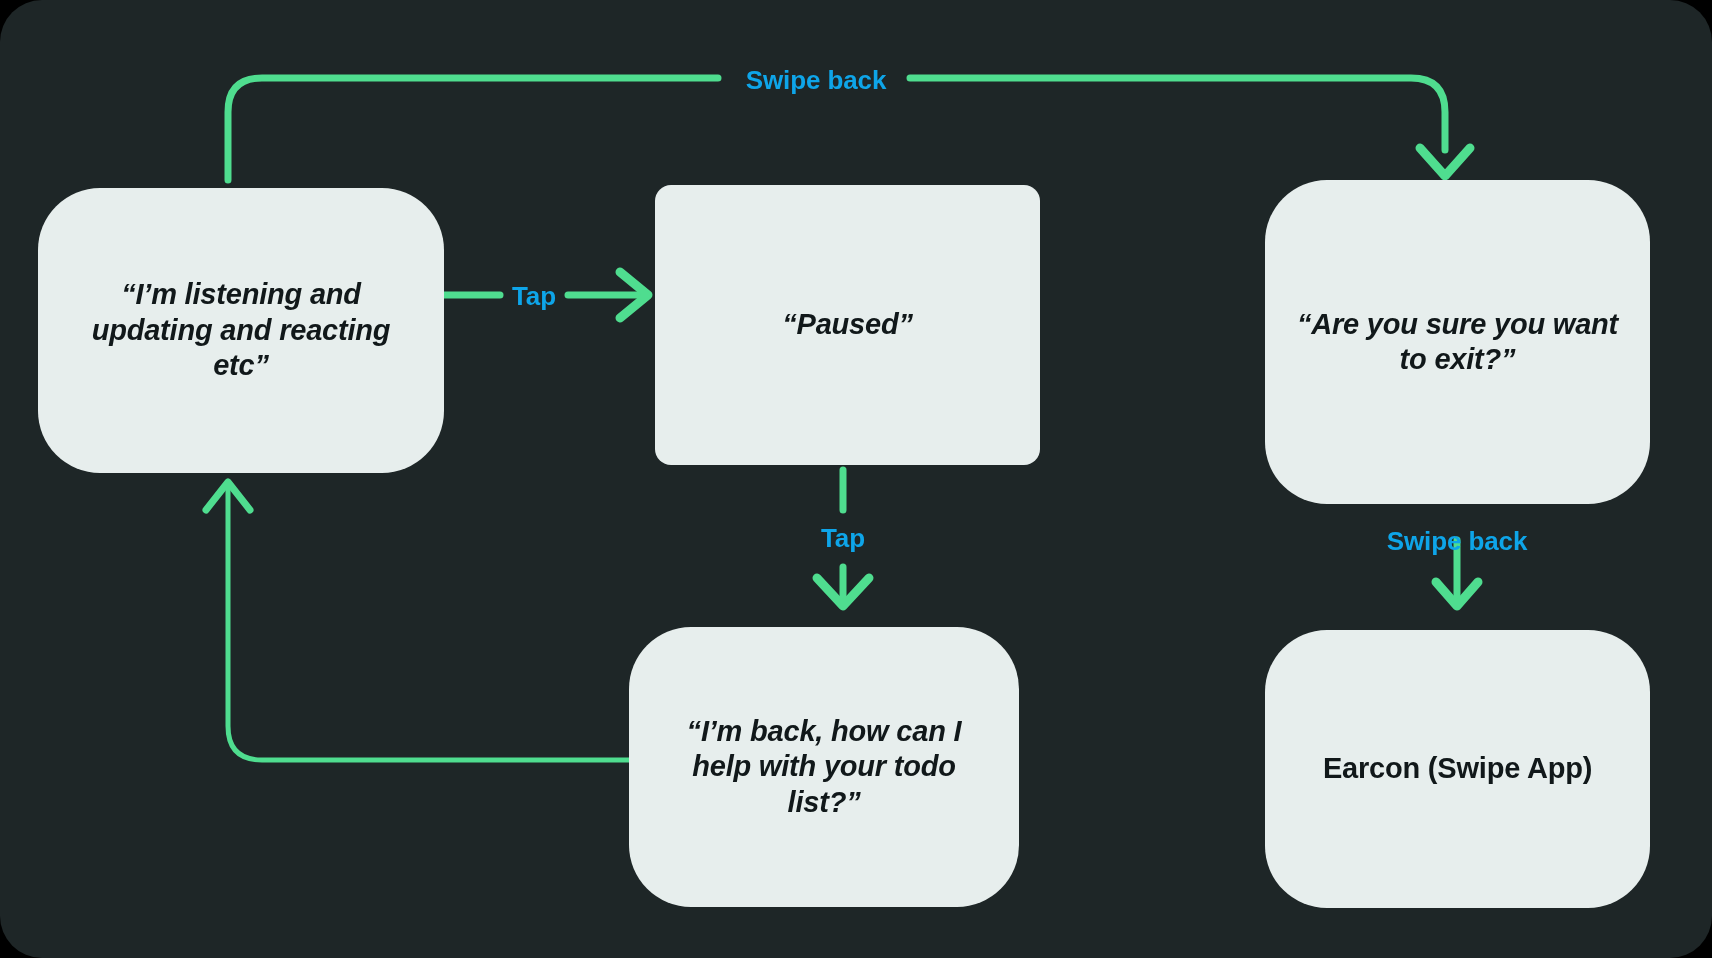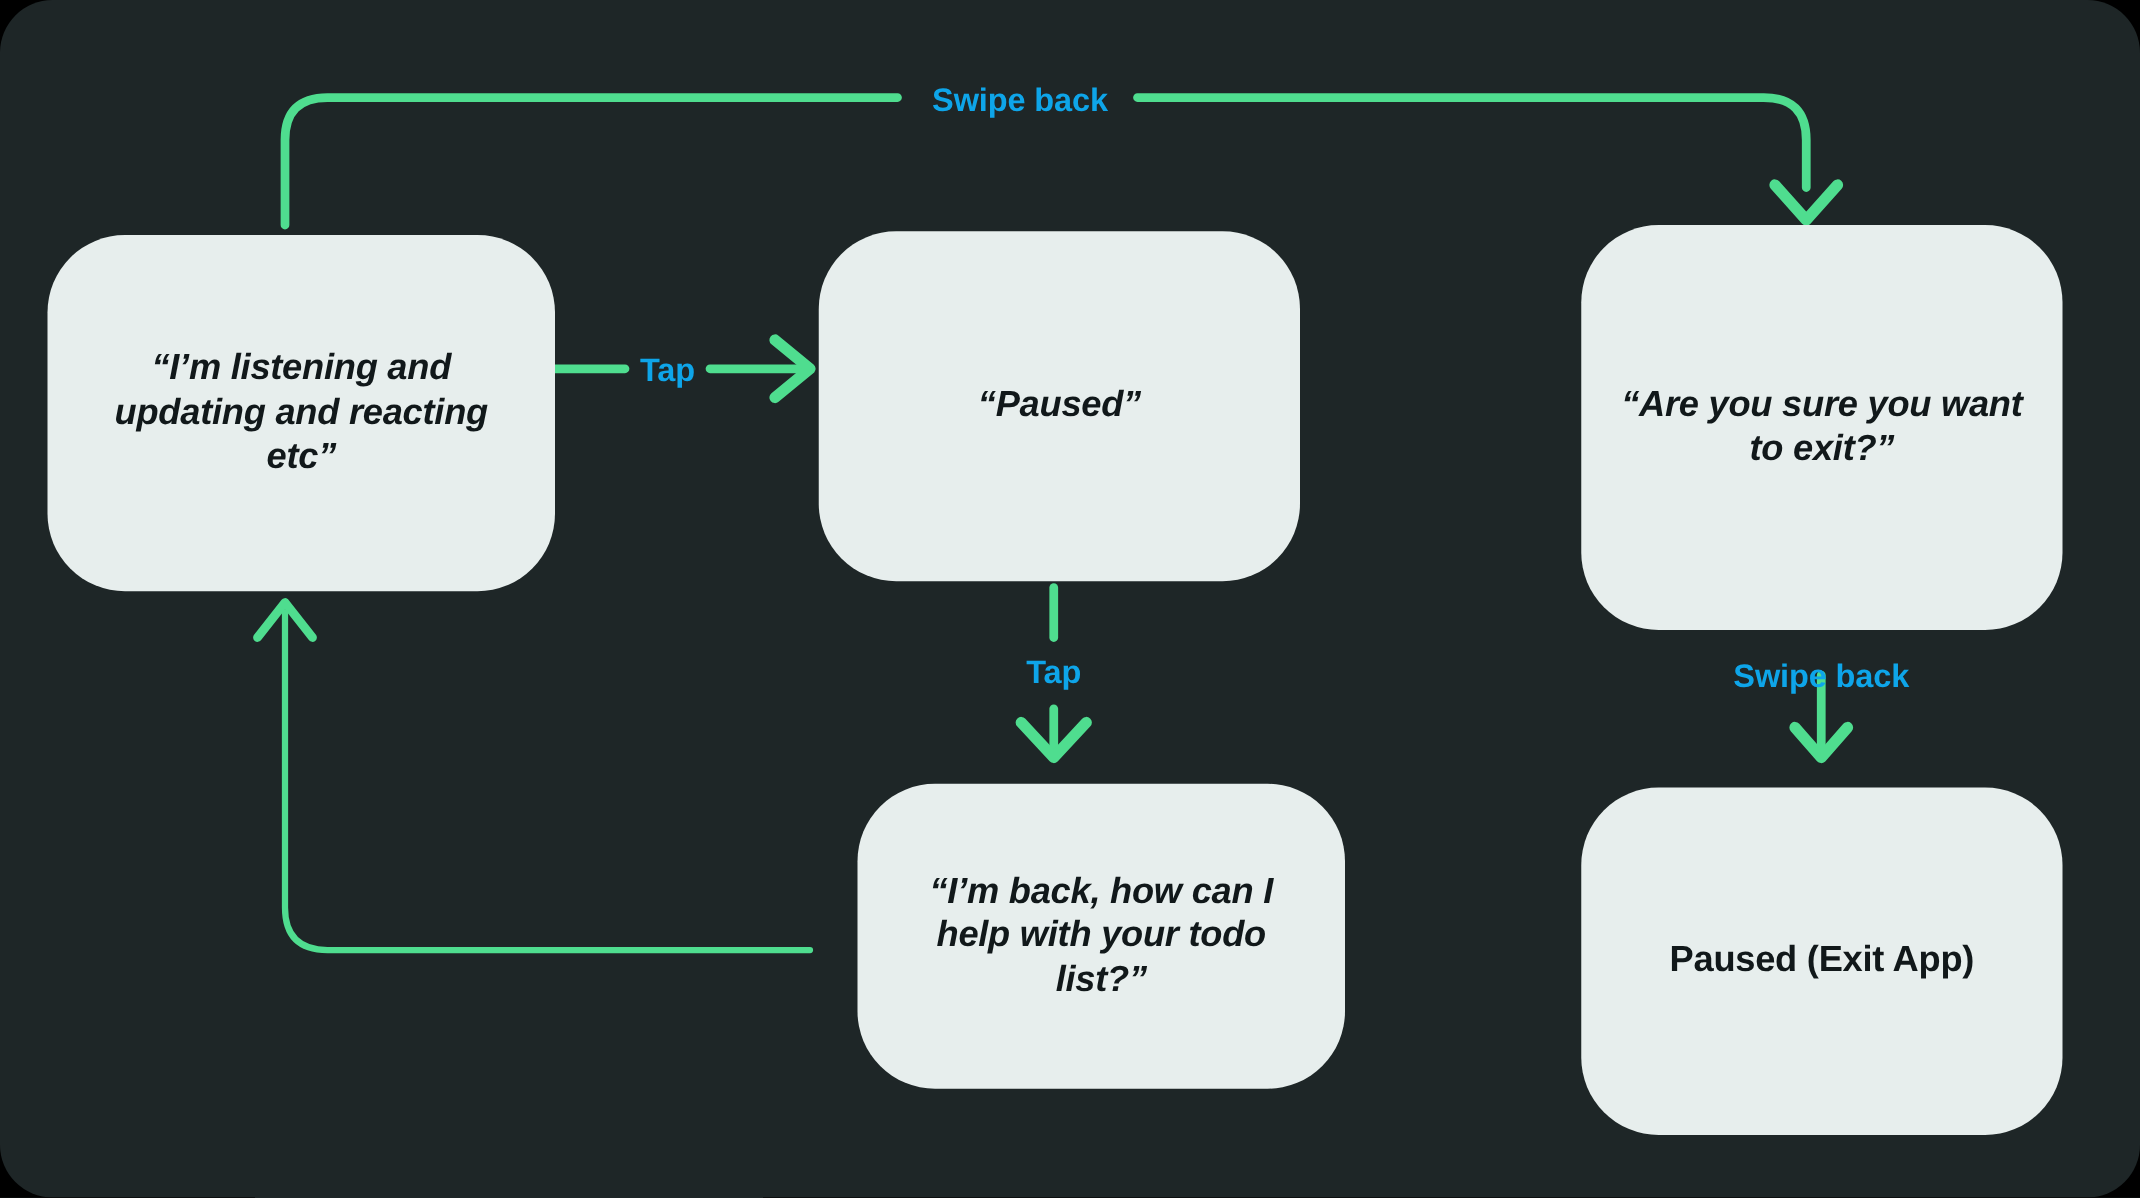--- a/index.html
+++ b/index.html
@@ -86,34 +86,34 @@
     <path d="M 1436 582 L 1457 606 L 1478 582" fill="none" stroke="#4fdd8f" stroke-width="9" stroke-linecap="round" stroke-linejoin="round"></path>
 
     <path d="M 648 760 L 262 760 Q 228 760 228 726 L 228 490" fill="none" stroke="#4fdd8f" stroke-width="5" stroke-linecap="round"></path>
     <path d="M 206 510 L 228 482 L 250 510" fill="none" stroke="#4fdd8f" stroke-width="7" stroke-linecap="round" stroke-linejoin="round"></path>
   </svg>
 
   <div class="node" style="left:38px; top:188px; width:406px; height:285px;">
     <div class="node-label">“I’m listening and updating and reacting etc”</div>
   </div>
 
-  <div class="node" style="left:655px; top:185px; width:385px; height:280px;">
+  <div class="node" style="left:655px; top:185px; width:385px; height:280px;border-radius:16px;">
     <div class="node-label">“Paused”</div>
   </div>
 
   <div class="node" style="left:1265px; top:180px; width:385px; height:324px;">
     <div class="node-label">“Are you sure you want to exit?”</div>
   </div>
 
-  <div class="node" style="left:686px; top:627px; width:390px; height:244px;">
+  <div class="node" style="left:629px; top:627px; width:390px; height:280px;">
     <div class="node-label">“I’m back, how can I help with your todo list?”</div>
   </div>
 
   <div class="node" style="left:1265px; top:630px; width:385px; height:278px;">
-    <div class="node-label plain">Paused (Exit App)</div>
+    <div class="node-label plain">Earcon (Swipe App)</div>
   </div>
 
   <div class="edge-label" style="left:816px; top:80px;">Swipe back</div>
 
   <div class="edge-label" style="left:534px; top:296px;">Tap</div>
 
   <div class="edge-label" style="left:843px; top:538px;">Tap</div>
 
   <div class="edge-label" style="left:1457px; top:541px;">Swipe back</div>
 

